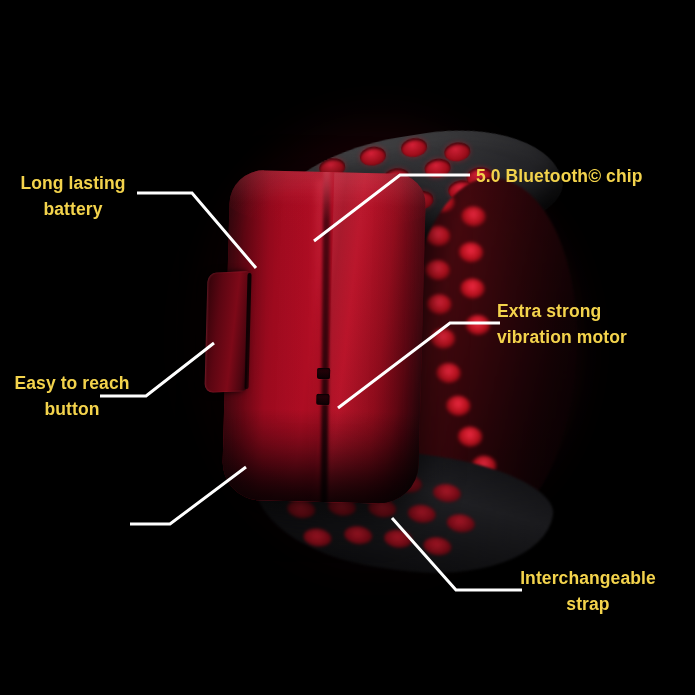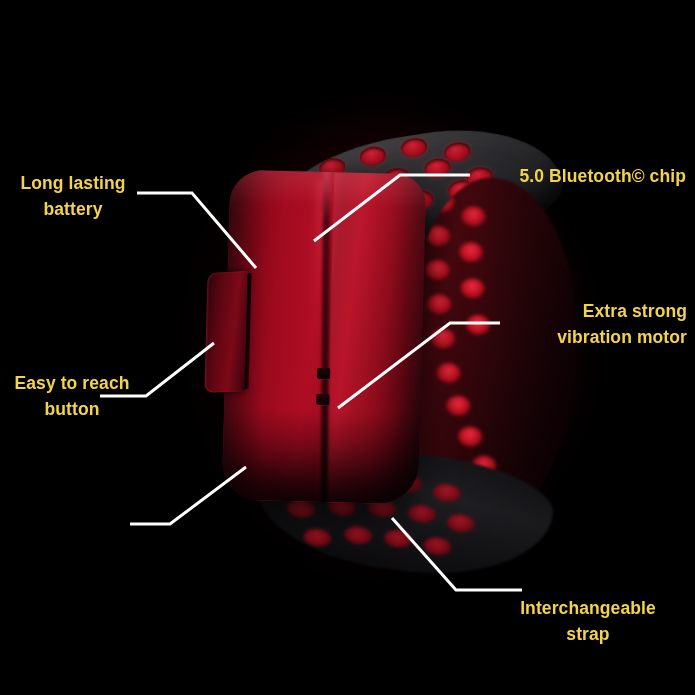--- a/index.html
+++ b/index.html
@@ -231,21 +231,21 @@
   .label {
     position:absolute;
     color:#F3D34C;
     font-size:17.5px;
     font-weight:bold;
     line-height:1.50;
     letter-spacing:0.1px;
     white-space:pre-line;
     pointer-events:auto;
   }
-  .label.tl { text-align:right; }
+  .label.tl { text-align:left; }
   .label.tc { text-align:center; }
 </style>
 </head>
 <body>
 
 <div id="stage">
 
   <div id="photo">
 
     <div class="glow" id="glow-main"></div>
@@ -331,17 +331,17 @@
         <polyline points="130,524 170,524 246,467" fill="none" stroke="#FFFFFF" stroke-width="3" stroke-linecap="butt" stroke-linejoin="miter"></polyline>
         <polyline points="392,518 456,590 522,590" fill="none" stroke="#FFFFFF" stroke-width="3" stroke-linecap="butt" stroke-linejoin="miter"></polyline>
       </svg>
   <div class="label tc" style="left: 14px; top: 170px; width: 118px; color: rgb(243, 211, 76);">Long lasting
 battery</div>
       <div class="label tl" style="left: 476px; top: 163px; width: 210px; color: rgb(243, 211, 76);">5.0 Bluetooth© chip</div>
       <div class="label tl" style="left: 497px; top: 298px; width: 190px; color: rgb(243, 211, 76);">Extra strong
 vibration motor</div>
       <div class="label tc" style="left: 8px; top: 370px; width: 128px; color: rgb(243, 211, 76);">Easy to reach
 button</div>
-      <div class="label tc" style="left: 488px; top: 565px; width: 200px; color: rgb(243, 211, 76); margin-top: 30px;">Interchangeable
+      <div class="label tc" style="left: 488px; top: 565px; width: 200px; color: rgb(243, 211, 76);">Interchangeable
 strap</div>
     </div>
 
 </div>
 
 </body></html>

